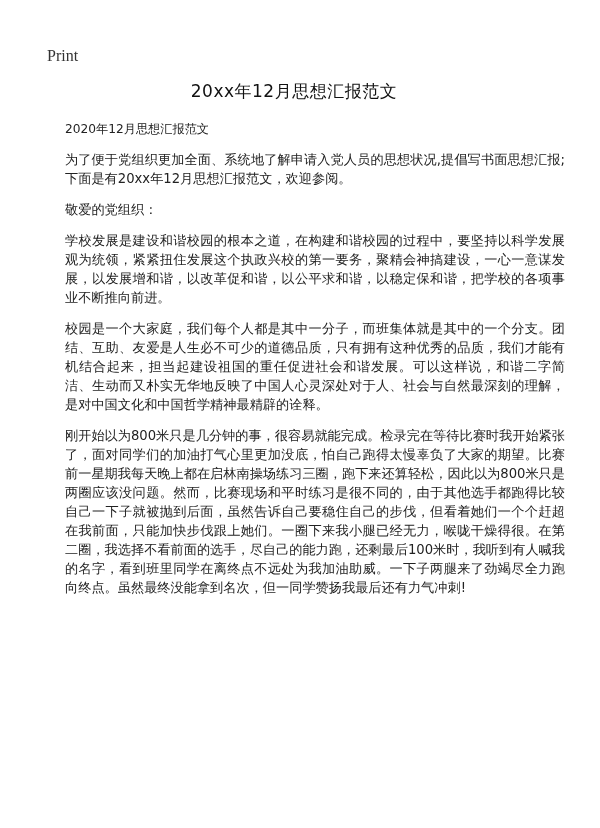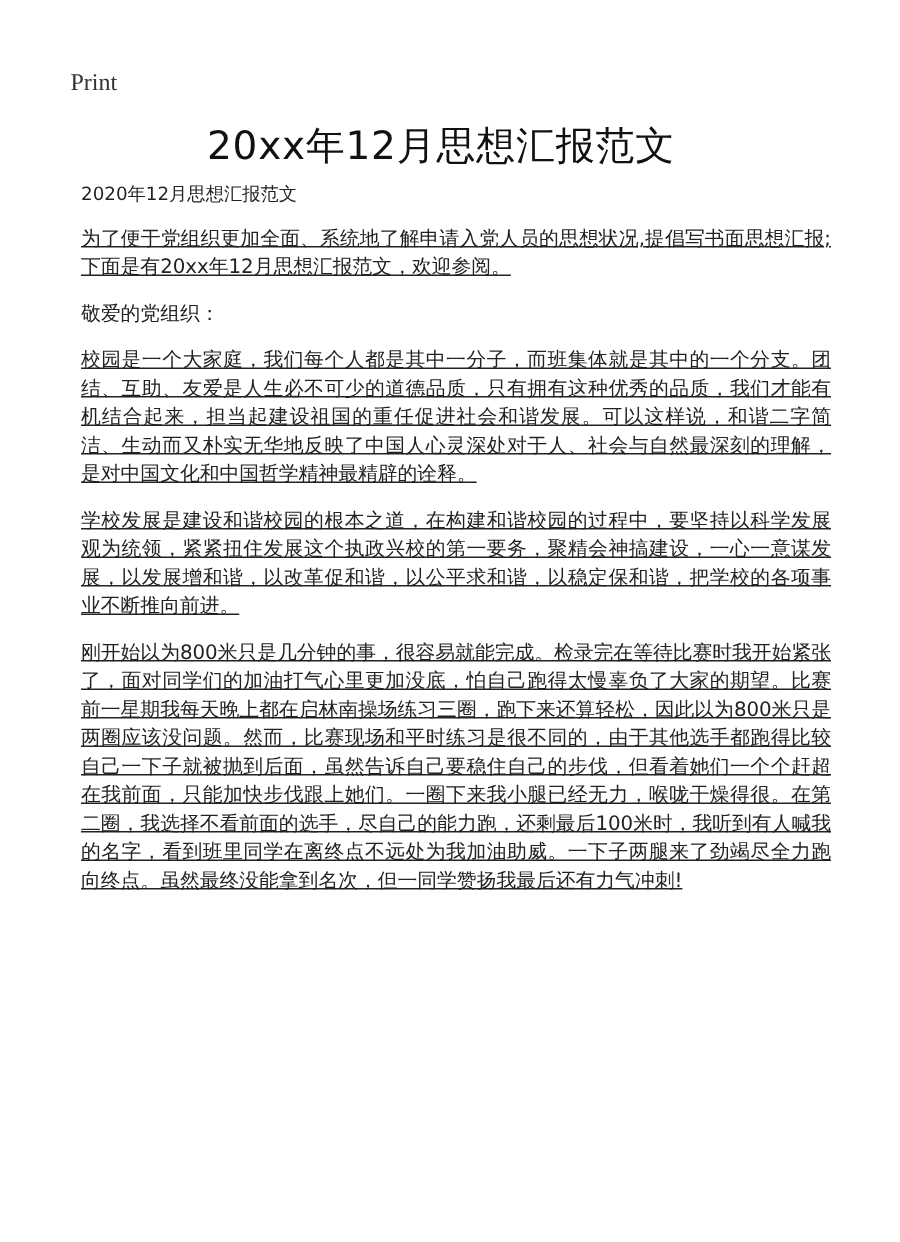--- a/index.html
+++ b/index.html
@@ -8,37 +8,37 @@
     font-family: "DejaVu Sans", "Liberation Sans", sans-serif;
     color: #222222;
   }
   .print-label {
     position: absolute; left: 47px; top: 47px;
     font-family: "Liberation Serif", "DejaVu Serif", serif;
     font-size: 16px; color: #333333;
   }
   .doc-title {
     position: absolute; left: 0; width: 588px; top: 80px;
-    text-align: center; font-size: 26px; color: #111111; letter-spacing: 0.5px;
+    text-align: center; font-size: 17px; color: #111111; letter-spacing: 0.5px;
   }
   .content {
-    position: absolute; left: 54px; top: 120px; width: 500px;
+    position: absolute; left: 65px; top: 120px; width: 500px;
     font-size: 13.2px; line-height: 19px;
   }
   .content p { margin: 0 0 12px 0; }
   .content .small { font-size: 12.2px; line-height: 18px; }
-  .content .para { text-align: justify; text-decoration: underline; }
+  .content .para { text-align: justify; }
 </style>
 </head>
 <body>
 
 <div class="print-label">Print</div>
 
 <h1 class="doc-title" style="margin:0;font-weight:normal;">20xx年12月思想汇报范文</h1>
 
 <div class="content">
   <p class="small">2020年12月思想汇报范文</p>
   <p class="para">为了便于党组织更加全面、系统地了解申请入党人员的思想状况,提倡写书面思想汇报;下面是有20xx年12月思想汇报范文，欢迎参阅。</p>
   <p>敬爱的党组织：</p>
+  <p class="para">学校发展是建设和谐校园的根本之道，在构建和谐校园的过程中，要坚持以科学发展观为统领，紧紧扭住发展这个执政兴校的第一要务，聚精会神搞建设，一心一意谋发展，以发展增和谐，以改革促和谐，以公平求和谐，以稳定保和谐，把学校的各项事业不断推向前进。</p>
   <p class="para">校园是一个大家庭，我们每个人都是其中一分子，而班集体就是其中的一个分支。团结、互助、友爱是人生必不可少的道德品质，只有拥有这种优秀的品质，我们才能有机结合起来，担当起建设祖国的重任促进社会和谐发展。可以这样说，和谐二字简洁、生动而又朴实无华地反映了中国人心灵深处对于人、社会与自然最深刻的理解，是对中国文化和中国哲学精神最精辟的诠释。</p>
-  <p class="para">学校发展是建设和谐校园的根本之道，在构建和谐校园的过程中，要坚持以科学发展观为统领，紧紧扭住发展这个执政兴校的第一要务，聚精会神搞建设，一心一意谋发展，以发展增和谐，以改革促和谐，以公平求和谐，以稳定保和谐，把学校的各项事业不断推向前进。</p>
   <p class="para">刚开始以为800米只是几分钟的事，很容易就能完成。检录完在等待比赛时我开始紧张了，面对同学们的加油打气心里更加没底，怕自己跑得太慢辜负了大家的期望。比赛前一星期我每天晚上都在启林南操场练习三圈，跑下来还算轻松，因此以为800米只是两圈应该没问题。然而，比赛现场和平时练习是很不同的，由于其他选手都跑得比较自己一下子就被抛到后面，虽然告诉自己要稳住自己的步伐，但看着她们一个个赶超在我前面，只能加快步伐跟上她们。一圈下来我小腿已经无力，喉咙干燥得很。在第二圈，我选择不看前面的选手，尽自己的能力跑，还剩最后100米时，我听到有人喊我的名字，看到班里同学在离终点不远处为我加油助威。一下子两腿来了劲竭尽全力跑向终点。虽然最终没能拿到名次，但一同学赞扬我最后还有力气冲刺!</p>
 </div>
 
 </body></html>

